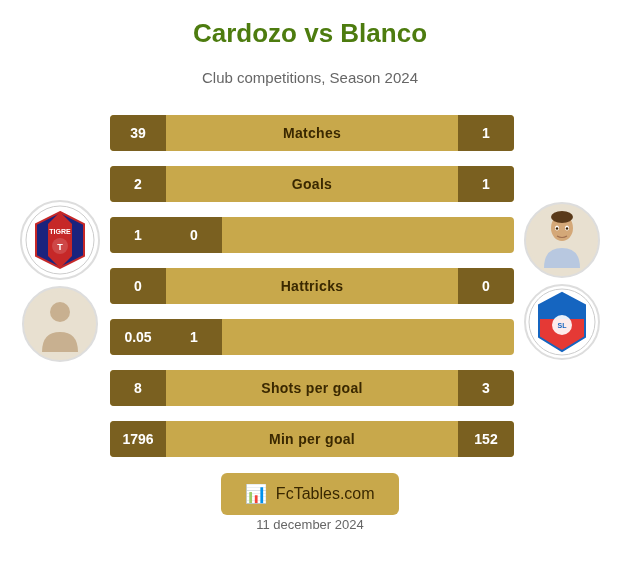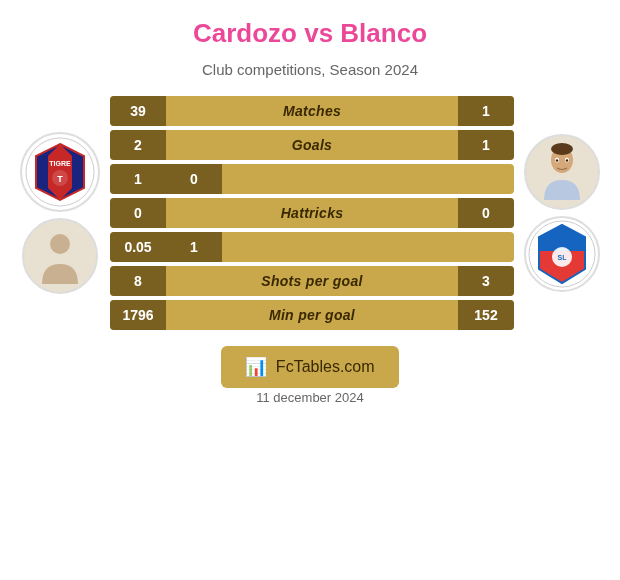--- a/index.html
+++ b/index.html
@@ -17,22 +17,22 @@
       width: 620px;
       height: 580px;
       display: flex;
       flex-direction: column;
       align-items: center;
       padding: 18px 20px 12px;
     }
     .title {
       font-size: 26px;
       font-weight: bold;
-      color: #ec4899;
-      margin-bottom: 12px;
+      color: #4d7c0f;
+      margin-bottom: 20px;
     }
     .subtitle {
       font-size: 15px;
       color: #666;
       margin-bottom: 18px;
     }
     .main-area {
       display: flex;
       align-items: center;
       width: 100%;
@@ -43,21 +43,22 @@
       display: flex;
       flex-direction: column;
       gap: 4px;
     }
     .stat-row {
       display: flex;
       align-items: center;
       background: #c8a84b;
       border-radius: 4px;
       overflow: hidden;
-      height: 30px;
+      height: 36px;
+      margin-top: 11px;
     }
     .stat-left {
       width: 56px;
       background: #7a6020;
       color: #fff;
       font-size: 14px;
       font-weight: bold;
       text-align: center;
       height: 100%;
       display: flex;
@@ -65,21 +66,20 @@
       justify-content: center;
       flex-shrink: 0;
     }
     .stat-label {
       flex: 1;
       text-align: center;
       font-size: 14px;
       font-weight: bold;
       color: #3a2800;
       letter-spacing: 0.3px;
-      font-style: italic;
     }
     .stat-right {
       width: 56px;
       background: #7a6020;
       color: #fff;
       font-size: 14px;
       font-weight: bold;
       text-align: center;
       height: 100%;
       display: flex;

